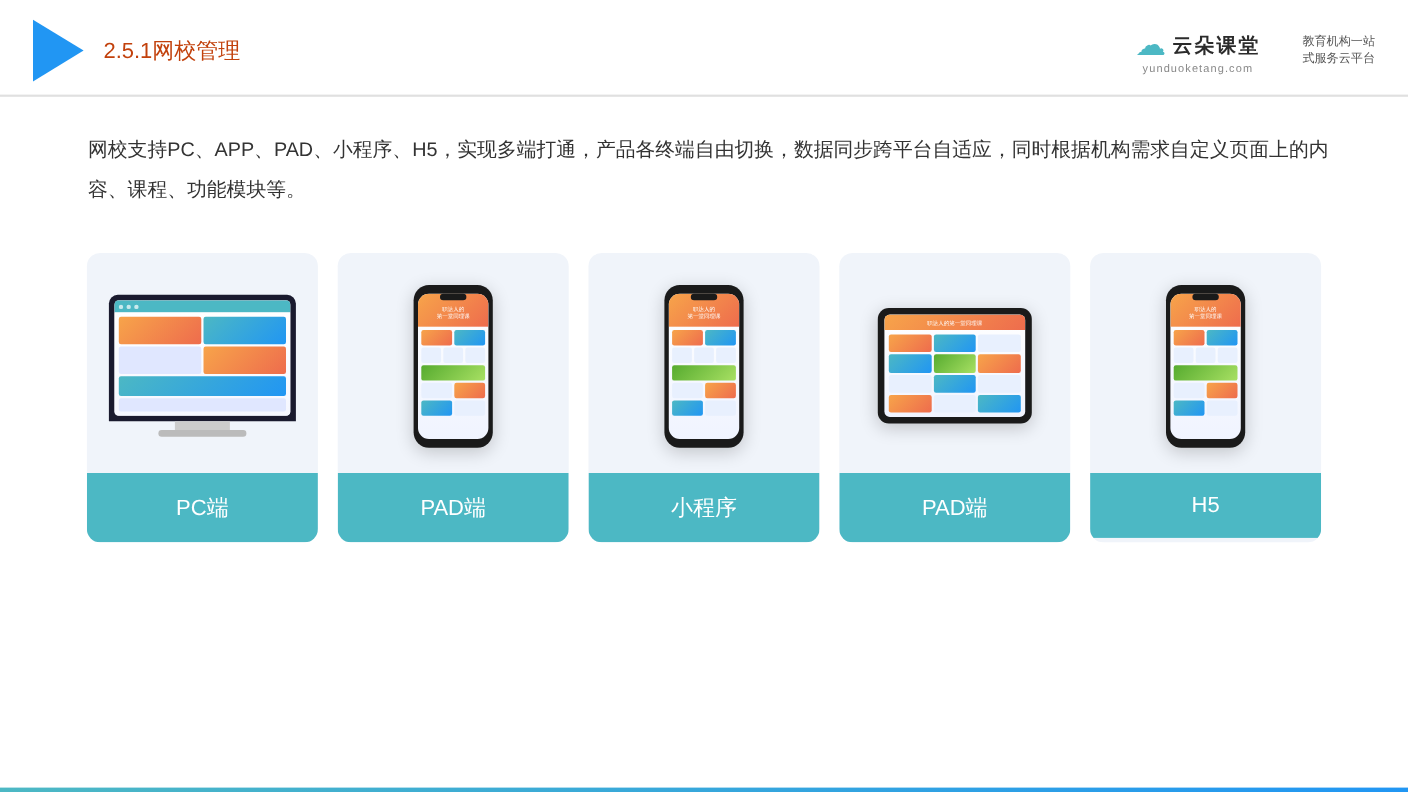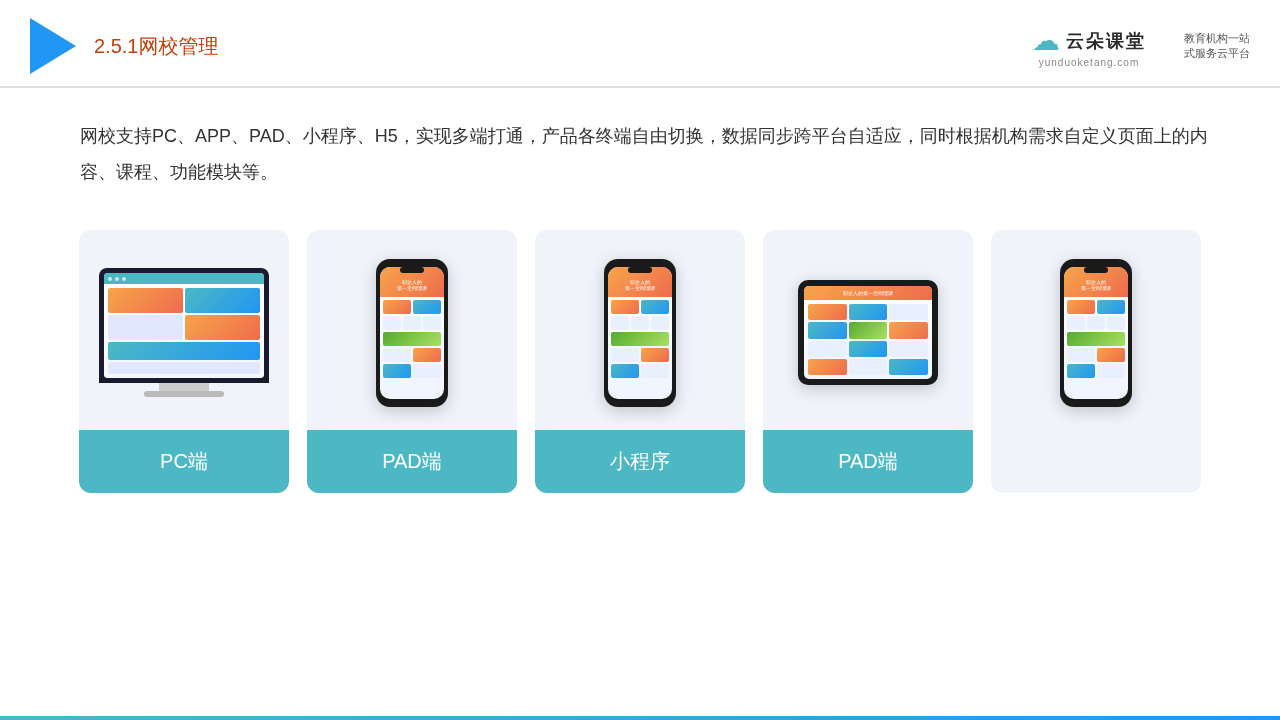--- a/index.html
+++ b/index.html
@@ -478,17 +478,18 @@
               <div class="phone-block phone-block-orange"></div>
             </div>
             <div class="phone-row">
               <div class="phone-block"></div>
               <div class="phone-block phone-block-light"></div>
             </div>
           </div>
         </div>
       </div>
     </div>
+    <div class="card-label">H5</div>
   </div>
 
 </div>
 
 <div class="bottom-line"></div>
 
 </body></html>

